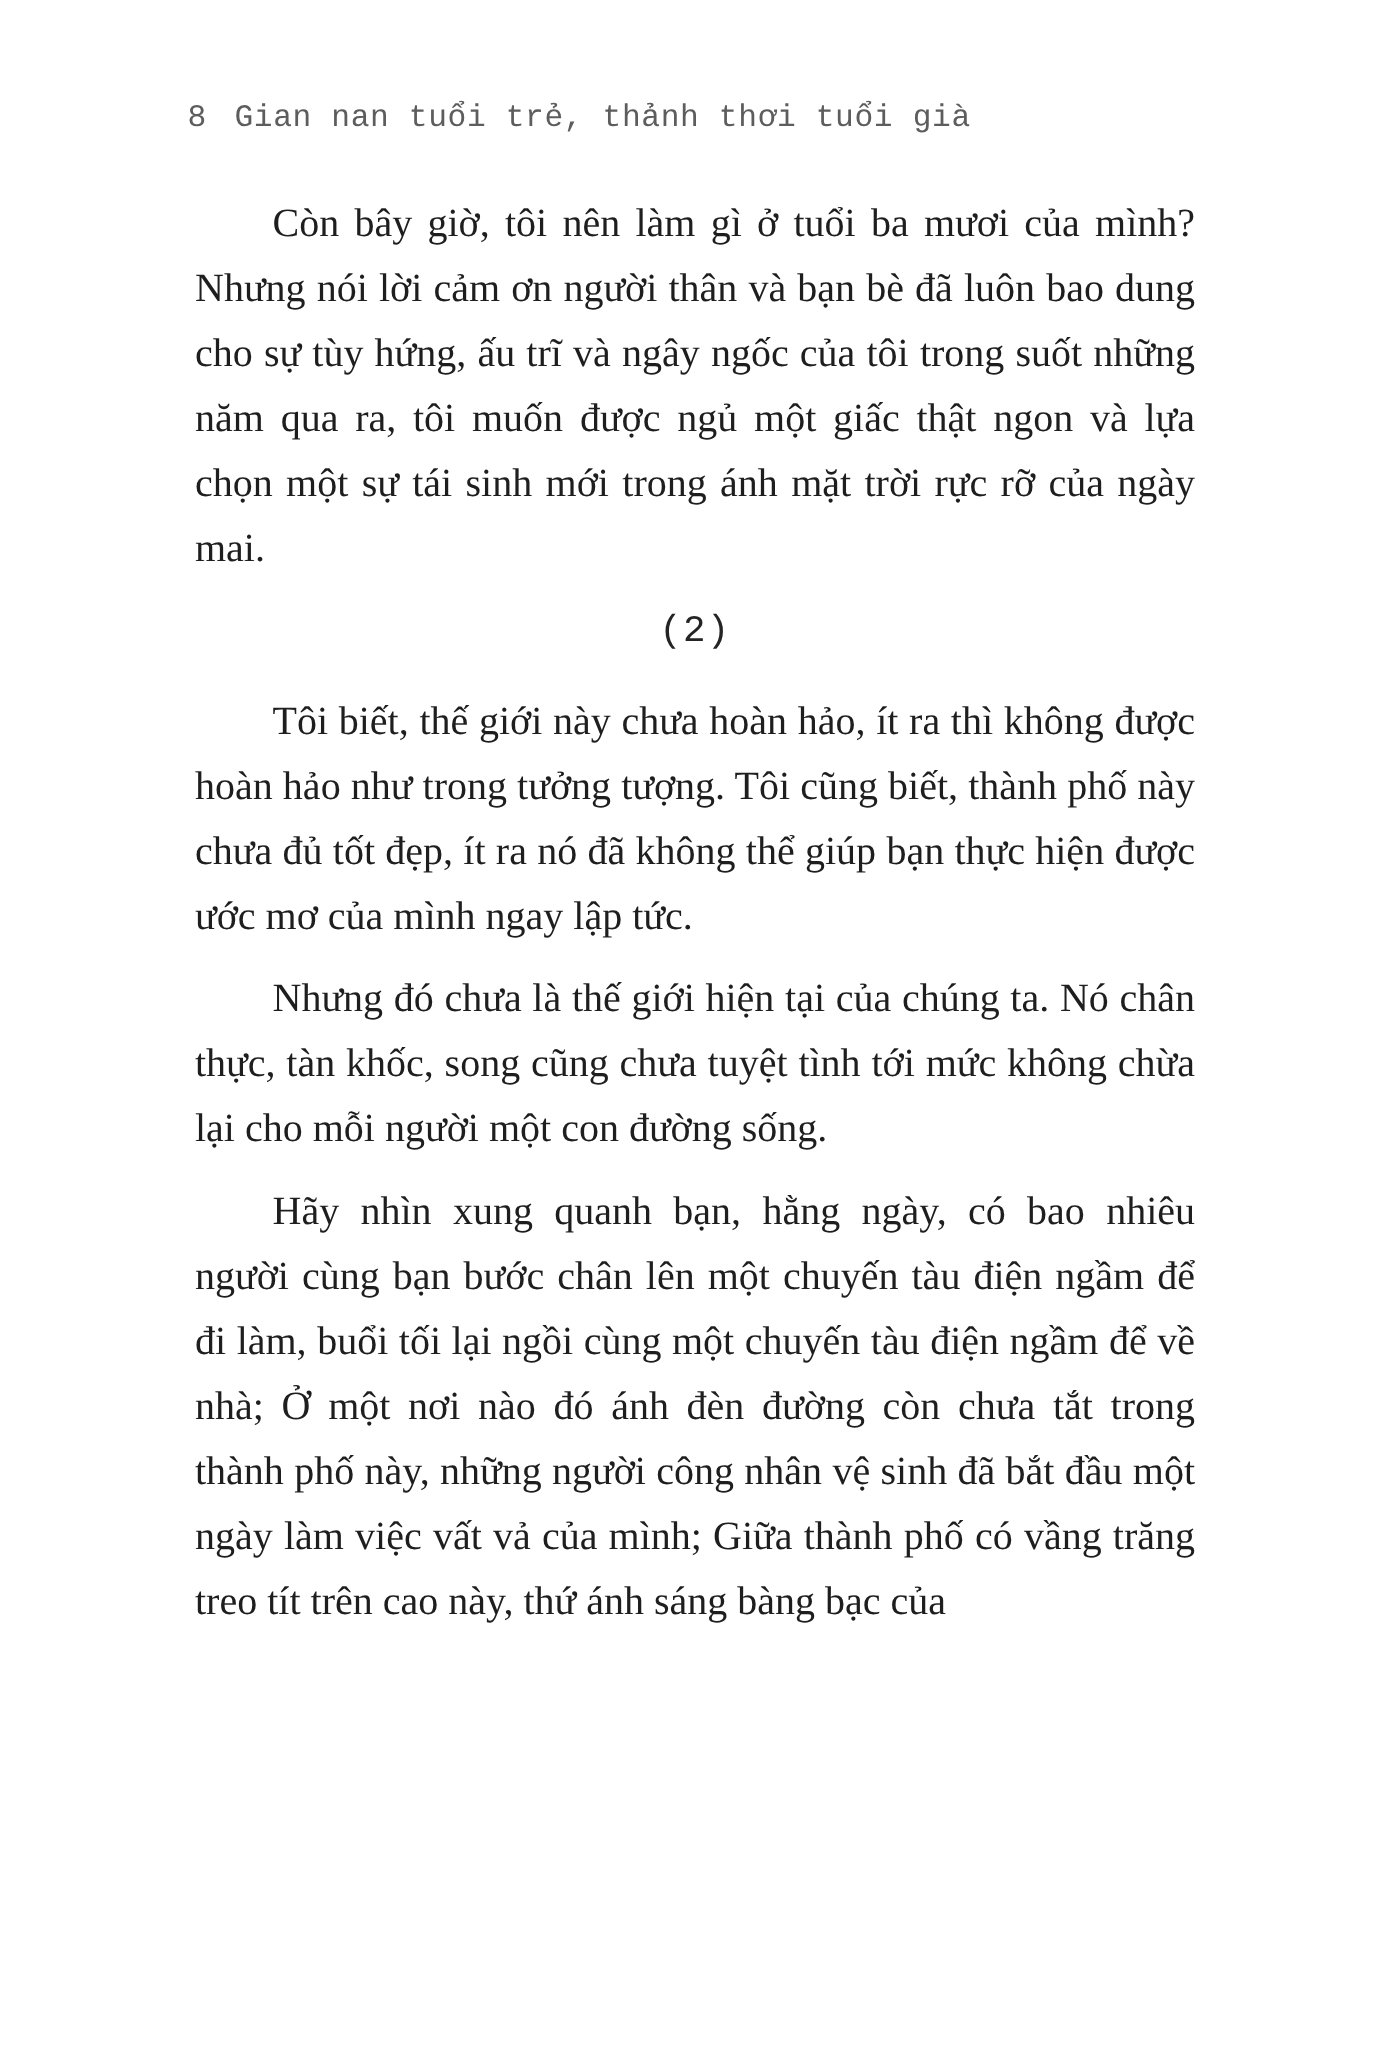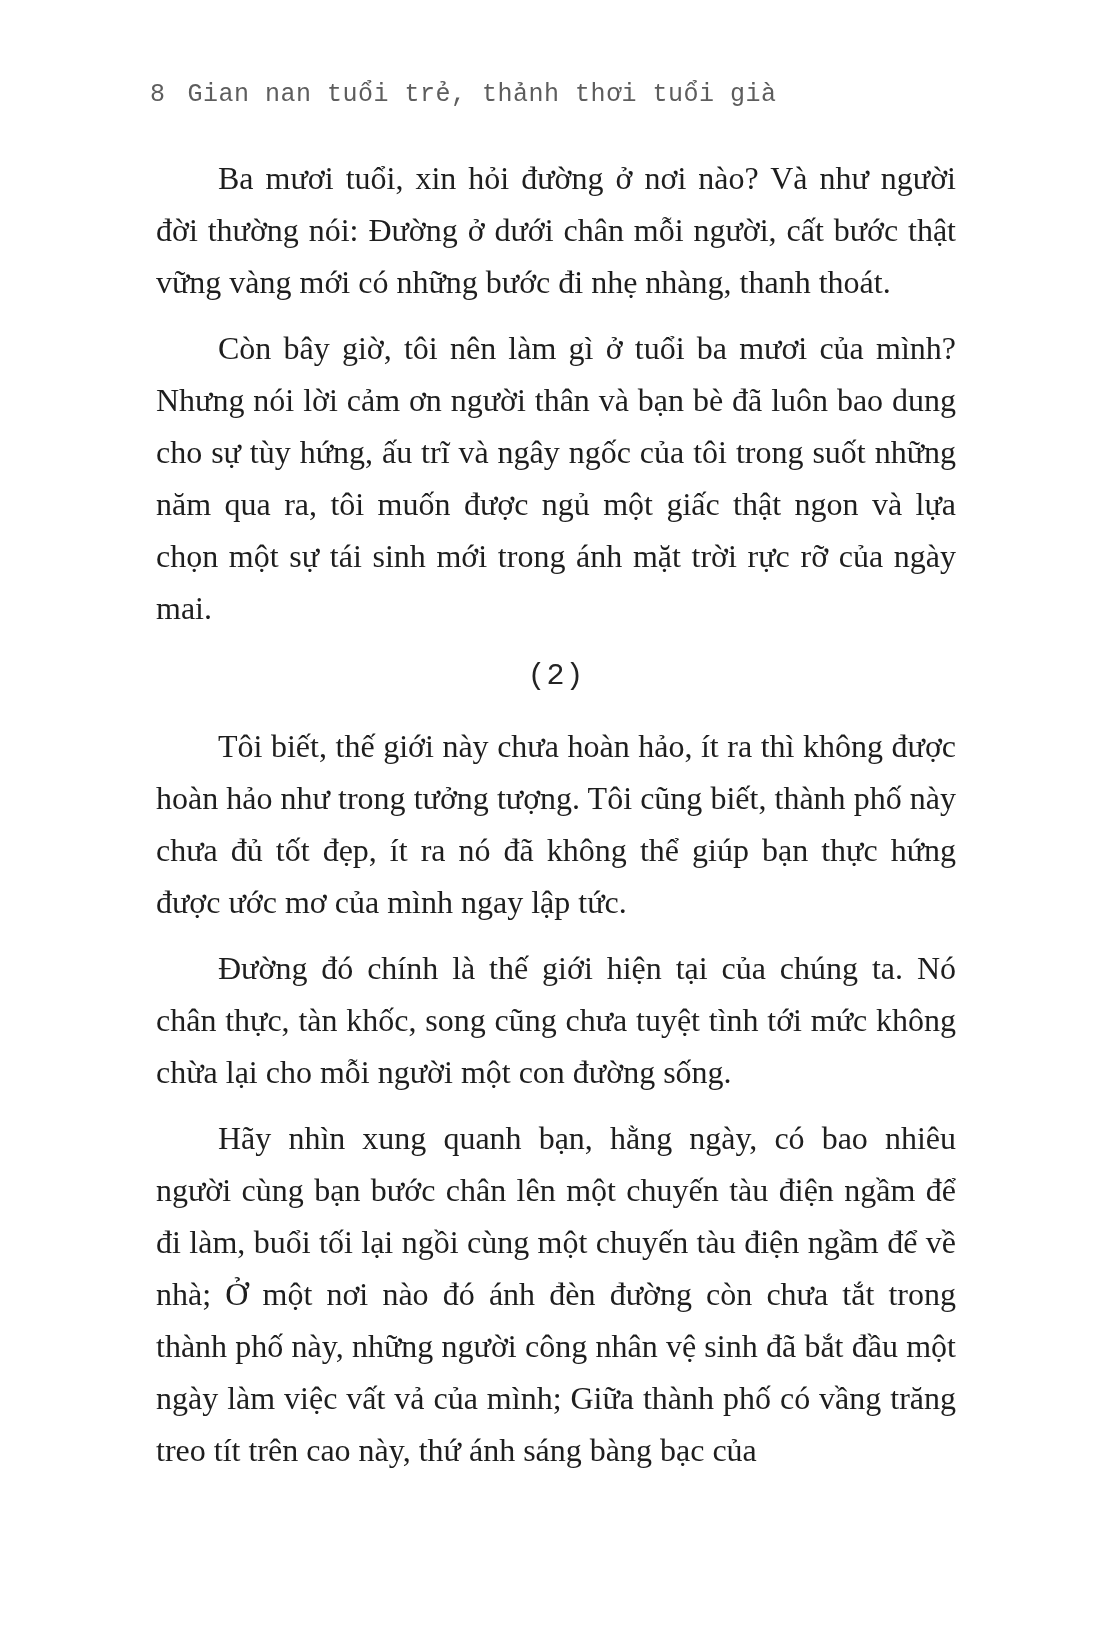--- a/index.html
+++ b/index.html
@@ -56,23 +56,22 @@
 <body>
 
 <div class="page">
 
   <header class="running-header">
     <span class="page-number">8</span>
     <span class="chapter-title">Gian nan tuổi trẻ, thảnh thơi tuổi già</span>
   </header>
 
   <main class="page-body">
-    <p class="para">Ba mươi tuổi, xin hỏi đường ở nơi nào? Và như người đời thường nói: Đường ở dưới chân mỗi người, cất bước thật vững vàng mới có những bước đi nhẹ nhàng, thanh thoát.</p>
     <p class="para">Còn bây giờ, tôi nên làm gì ở tuổi ba mươi của mình? Nhưng nói lời cảm ơn người thân và bạn bè đã luôn bao dung cho sự tùy hứng, ấu trĩ và ngây ngốc của tôi trong suốt những năm qua ra, tôi muốn được ngủ một giấc thật ngon và lựa chọn một sự tái sinh mới trong ánh mặt trời rực rỡ của ngày mai.</p>
 
     <div class="section-heading">(2)</div>
 
-    <p class="para">Tôi biết, thế giới này chưa hoàn hảo, ít ra thì không được hoàn hảo như trong tưởng tượng. Tôi cũng biết, thành phố này chưa đủ tốt đẹp, ít ra nó đã không thể giúp bạn thực hứng được ước mơ của mình ngay lập tức.</p>
-    <p class="para">Đường đó chính là thế giới hiện tại của chúng ta. Nó chân thực, tàn khốc, song cũng chưa tuyệt tình tới mức không chừa lại cho mỗi người một con đường sống.</p>
+    <p class="para">Tôi biết, thế giới này chưa hoàn hảo, ít ra thì không được hoàn hảo như trong tưởng tượng. Tôi cũng biết, thành phố này chưa đủ tốt đẹp, ít ra nó đã không thể giúp bạn thực hiện được ước mơ của mình ngay lập tức.</p>
+    <p class="para">Nhưng đó chưa là thế giới hiện tại của chúng ta. Nó chân thực, tàn khốc, song cũng chưa tuyệt tình tới mức không chừa lại cho mỗi người một con đường sống.</p>
     <p class="para">Hãy nhìn xung quanh bạn, hằng ngày, có bao nhiêu người cùng bạn bước chân lên một chuyến tàu điện ngầm để đi làm, buổi tối lại ngồi cùng một chuyến tàu điện ngầm để về nhà; Ở một nơi nào đó ánh đèn đường còn chưa tắt trong thành phố này, những người công nhân vệ sinh đã bắt đầu một ngày làm việc vất vả của mình; Giữa thành phố có vầng trăng treo tít trên cao này, thứ ánh sáng bàng bạc của</p>
   </main>
 
 </div>
 
 </body></html>

